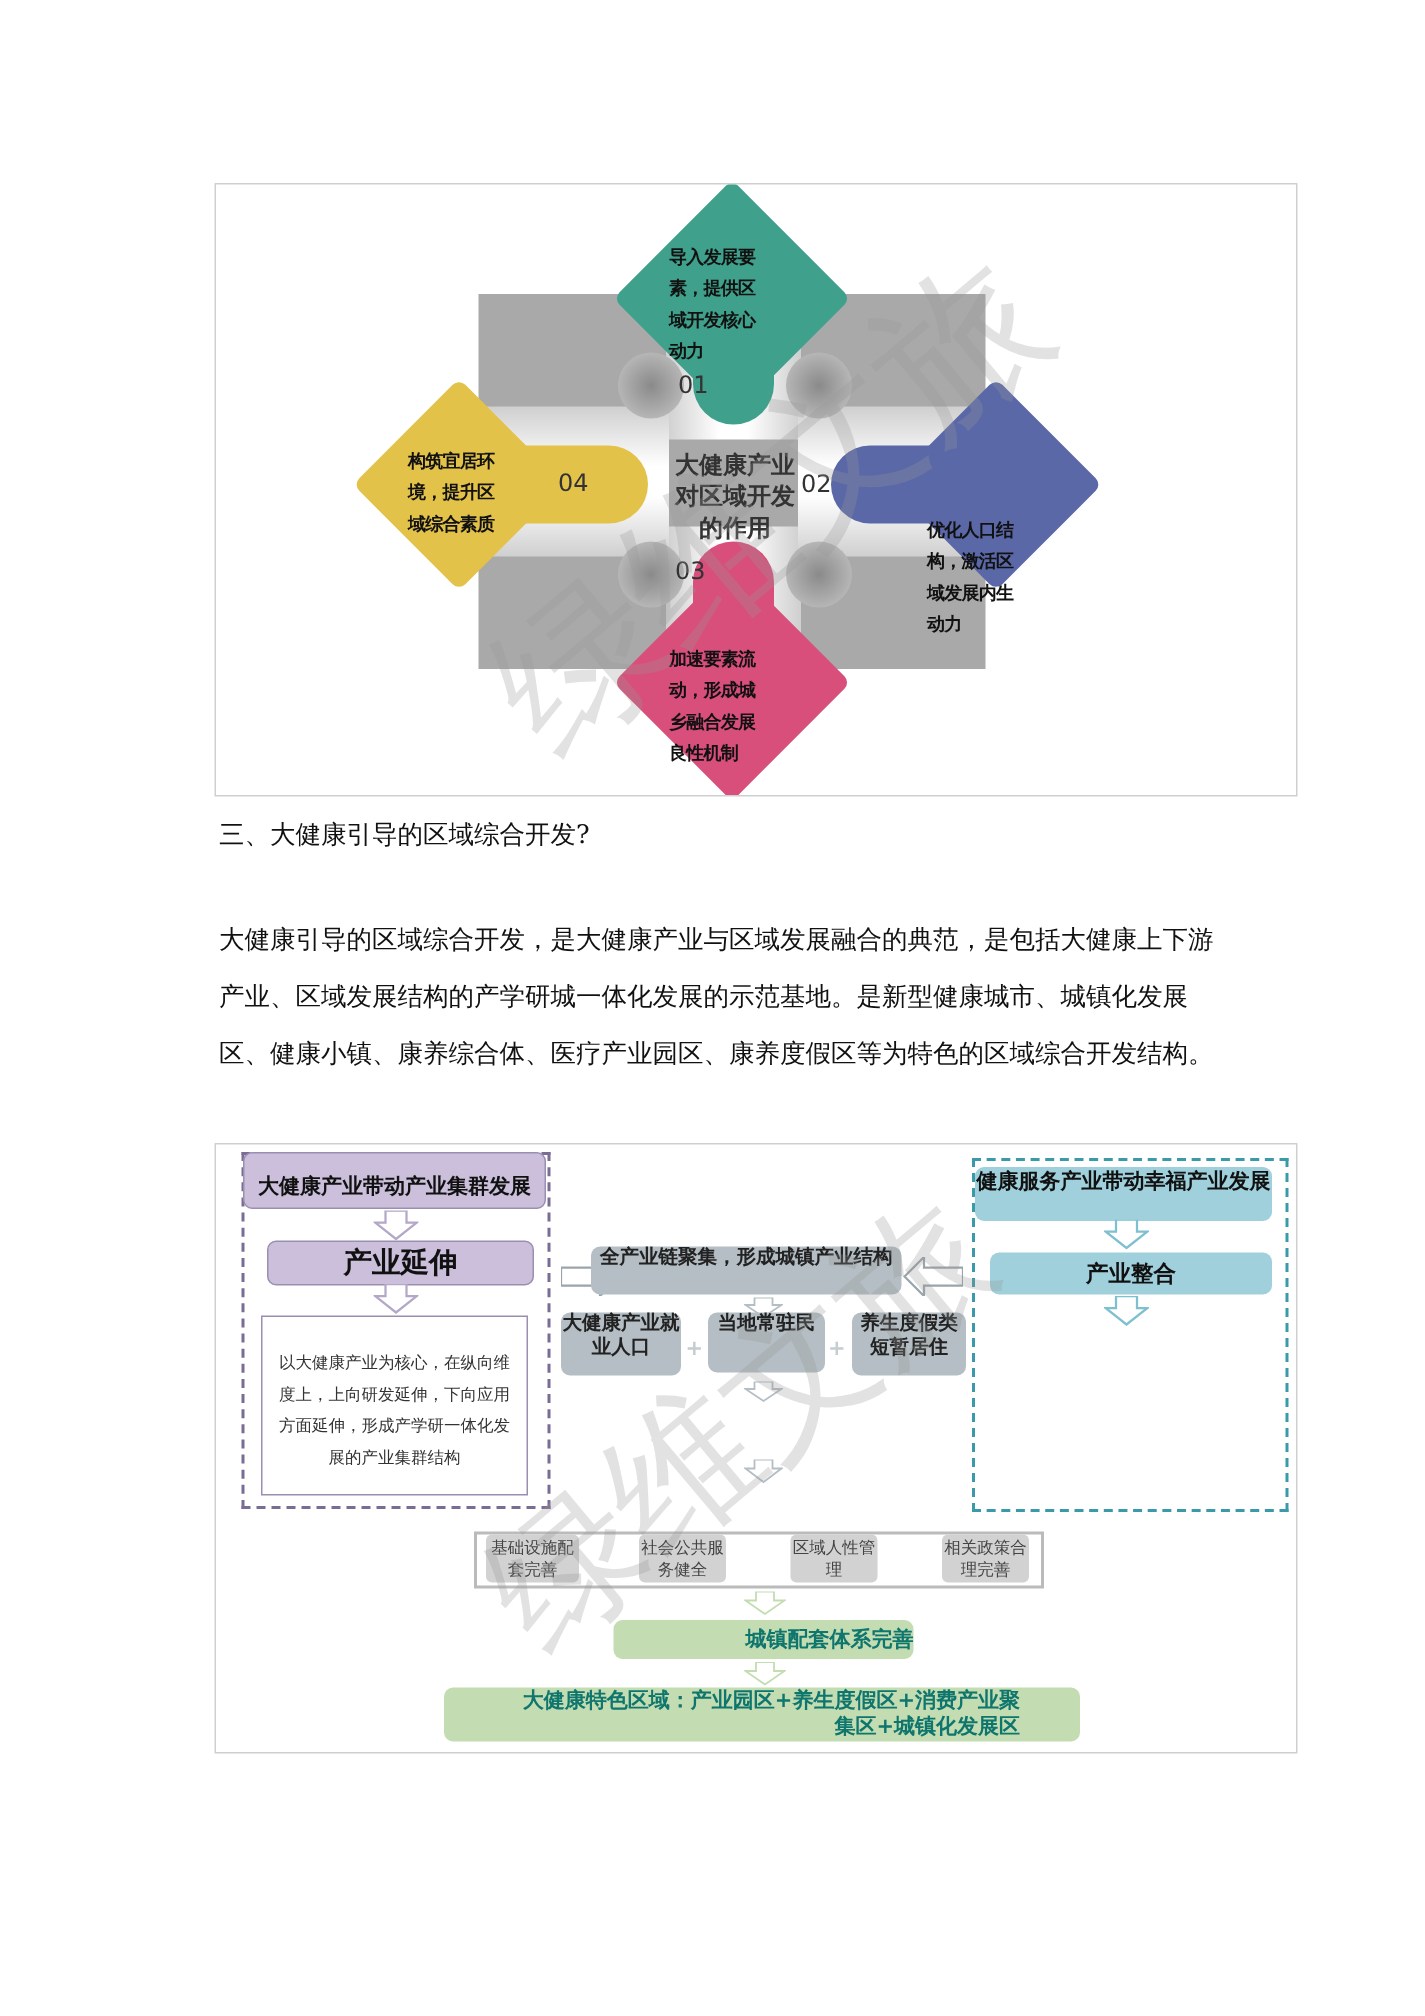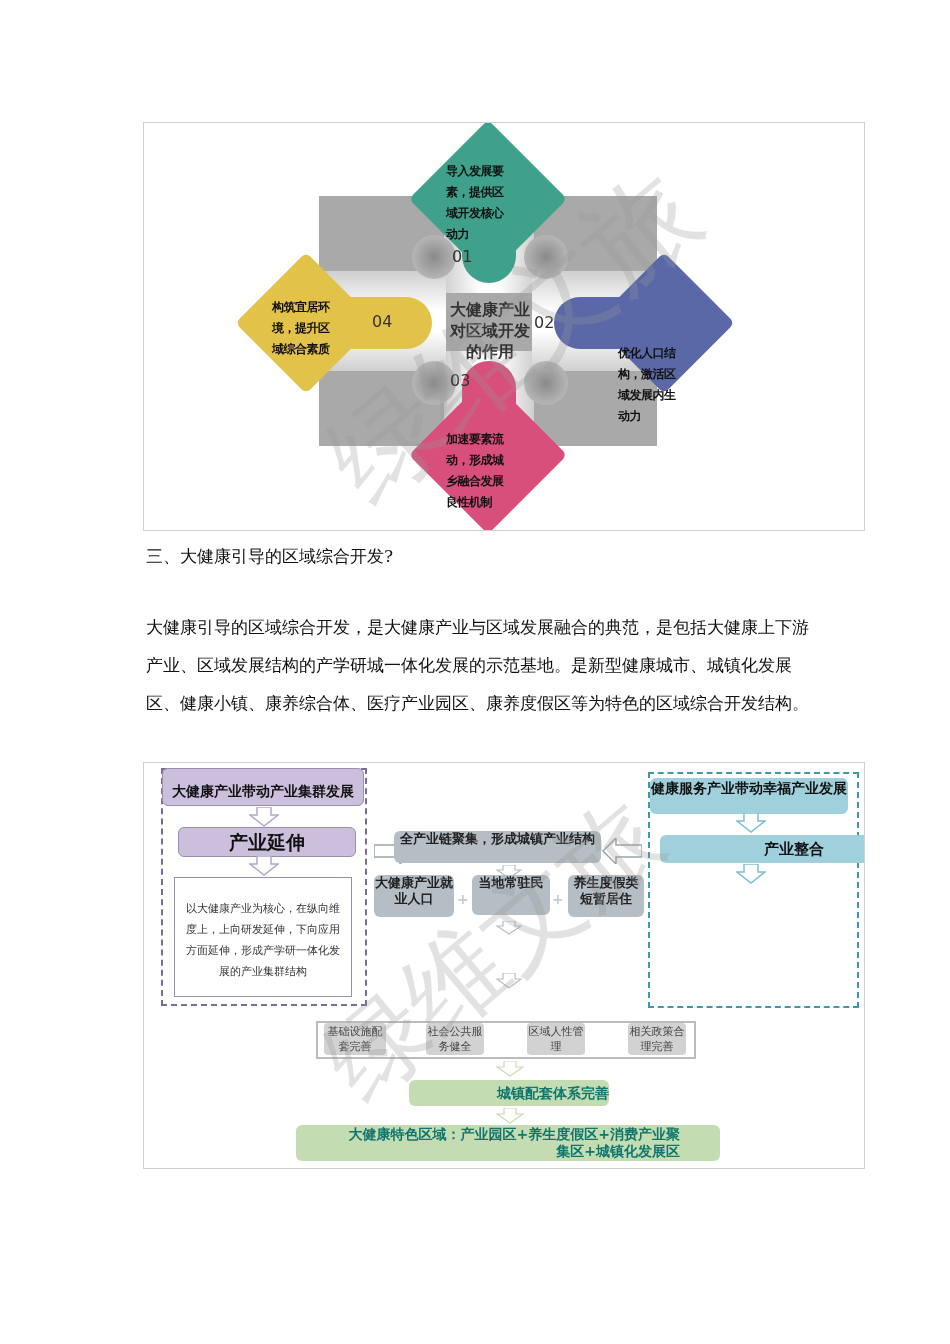--- a/index.html
+++ b/index.html
@@ -132,21 +132,21 @@
 
   <div class="dash-box" style="left:504px;top:9px;width:207px;height:232px;border-color:#3a9aaa;"></div>
   <div class="rbox" style="left:506px;top:15px;width:198px;height:36px;background:#9fd0dc;font-size:14px;line-height:17px;padding-top:2px;box-sizing:border-box;">
     <span>健康服务产业带动幸福产业发展</span>
   </div>
   <div class="hollow-arrow" style="left:592px;top:50px;">
     <svg width="30" height="20">
         <path d="M8 0 H22 V8 H29 L15 19 L1 8 H8 Z" fill="#fff" stroke="#7ec0cf" stroke-width="1.5"></path>
       </svg>
   </div>
-  <div class="rbox" style="left:516px;top:72px;width:188px;height:28px;background:#9fd0dc;font-size:15px;line-height:28px;padding-left:40px;">
+  <div class="rbox" style="left:516px;top:72px;width:188px;height:28px;background:#9fd0dc;font-size:15px;line-height:28px;">
     <span>产业整合</span>
   </div>
   <div class="hollow-arrow" style="left:592px;top:101px;">
     <svg width="30" height="20">
         <path d="M8 0 H22 V8 H29 L15 19 L1 8 H8 Z" fill="#fff" stroke="#7ec0cf" stroke-width="1.5"></path>
       </svg>
   </div>
 
   <div class="hollow-arrow" style="left:230px;top:75px;">
     <svg width="40" height="26">

